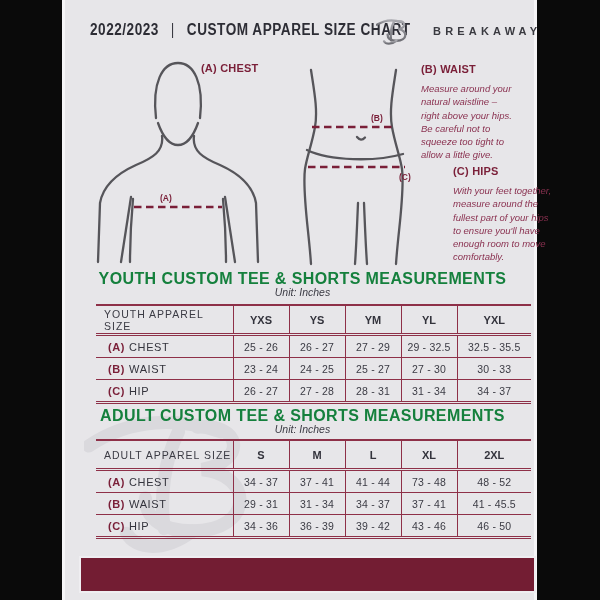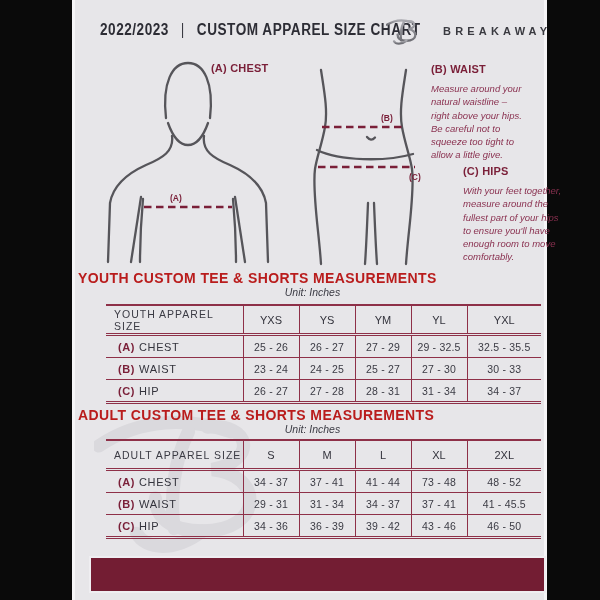--- a/index.html
+++ b/index.html
@@ -1,21 +1,21 @@
 <!DOCTYPE html>
 <html><head>
 <meta charset="utf-8">
 <style>
   html,body{margin:0;padding:0;background:#0a0a0a;}
   .canvas{position:relative;width:600px;height:600px;background:#0a0a0a;overflow:hidden;
           font-family:"Liberation Sans", sans-serif;}
   .edge{position:absolute;top:0;bottom:0;background:#0a0a0a;}
   .edge.left{left:0;width:62px;}
   .edge.right{left:537px;width:63px;}
-  .page{position:absolute;left:72px;top:0;width:475px;height:600px;background:#e7e6e9;
+  .page{position:absolute;left:62px;top:0;width:475px;height:600px;background:#e7e6e9;
         border-left:3px solid #f6f5f7;border-right:3px solid #f6f5f7;box-sizing:border-box;}
   .content{position:absolute;left:3px;top:0;width:469px;height:600px;}
 
   
   .hdr-title{position:absolute;left:22px;top:21px;color:#2d2d35;font-weight:bold;font-size:16px;}
   .condense{display:inline-block;transform:scaleX(.85);transform-origin:0 50%;white-space:nowrap;letter-spacing:.6px;}
   .hdr-sep{margin:0 9px;font-weight:normal;color:#3a3a42;}
   .brand{position:absolute;left:308px;top:14px;display:flex;align-items:center;gap:25px;}
   .brand-name{font-size:11px;font-weight:bold;letter-spacing:4.2px;color:#3a3a40;}
 
@@ -26,34 +26,34 @@
   .instr-a{left:133px;top:62px;width:82px;}
   .instr-b{left:353px;top:63px;width:94px;}
   .instr-c{left:353px;top:165px;width:100px;margin-left:32px;}
 
   .fig{position:absolute;}
   .fig-left{left:18px;top:56px;}
   .fig-right{left:227px;top:60px;}
   .fig-label{font:bold 8.5px "Liberation Sans", sans-serif;fill:#7a1f38;}
 
   
-  .tbl-title{position:absolute;left:0;width:469px;text-align:left;margin:0;
-             font-size:14px;font-weight:bold;color:#b91c1c;letter-spacing:.4px;}
+  .tbl-title{position:absolute;left:0;width:469px;text-align:center;margin:0;
+             font-size:16px;font-weight:bold;color:#15803d;letter-spacing:.4px;}
   .tbl-unit{position:absolute;left:0;width:469px;text-align:center;margin:0;
             font-size:10.5px;font-style:italic;font-weight:500;color:#3b3b44;}
   .y-title{top:270px;} .y-unit{top:286px;}
   .a-title{top:407px;} .a-unit{top:423px;}
   table{position:absolute;left:28px;border-collapse:collapse;table-layout:fixed;width:435px;}
   .y-table{top:304px;} .a-table{top:439px;}
   th,td{padding:0;margin:0;}
   thead tr{border-top:2px solid #8e3048;border-bottom:3px double #8e3048;margin-top:29px;}
   tbody tr{border-bottom:1px solid #8e3048;}
   tbody tr:last-child{border-bottom:3px double #8e3048;}
   th+th, td+td{border-left:1.5px solid #8e3048;}
-  th{height:27px;font-size:11px;font-weight:normal;color:#33333c;text-align:center;}
+  th{height:27px;font-size:11px;font-weight:bold;color:#33333c;text-align:center;}
   th.lbl{font-weight:500;font-size:10.5px;letter-spacing:1px;text-align:left;padding-left:8px;color:#3b3b44;}
   td{height:21px;font-size:10.5px;color:#3b3b44;text-align:center;letter-spacing:.2px;}
   td.lbl{text-align:left;padding-left:12px;font-size:11px;letter-spacing:.6px;color:#33333c;}
   td.lbl .pfx{color:#7a1f38;font-weight:bold;margin-right:4px;}
 
   .watermark{position:absolute;left:16px;top:393px;opacity:1;pointer-events:none;}
   .footer-bar{position:absolute;left:11px;top:556px;width:453px;height:33px;
               background:#731d33;border:2px solid #efeef1;}
 </style>
 </head>

